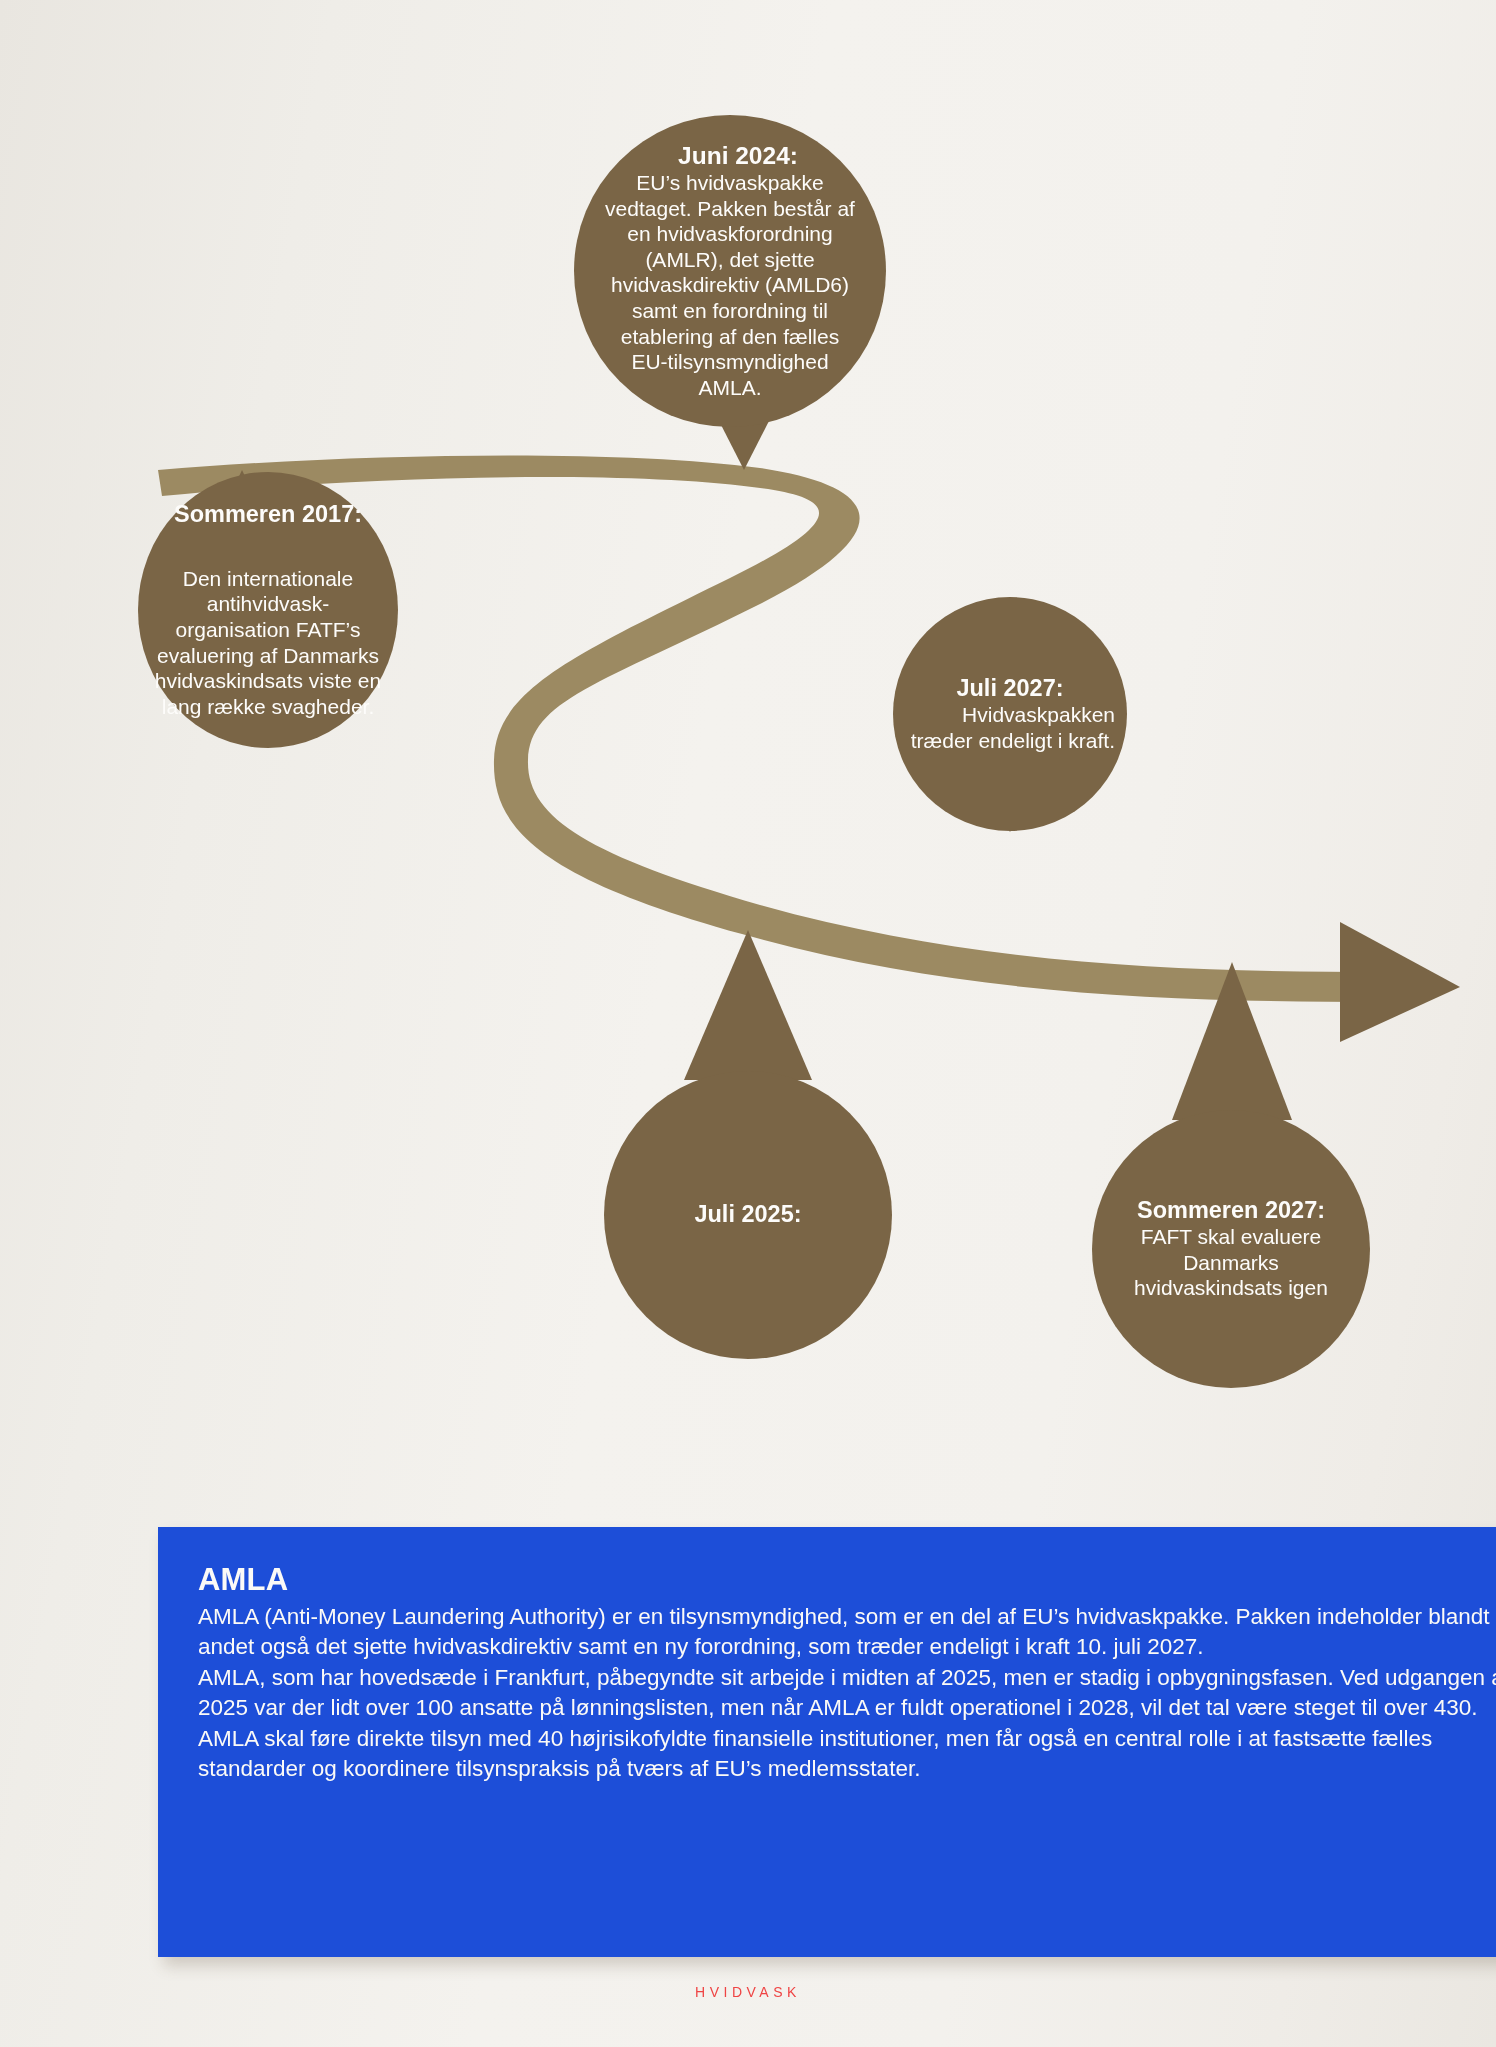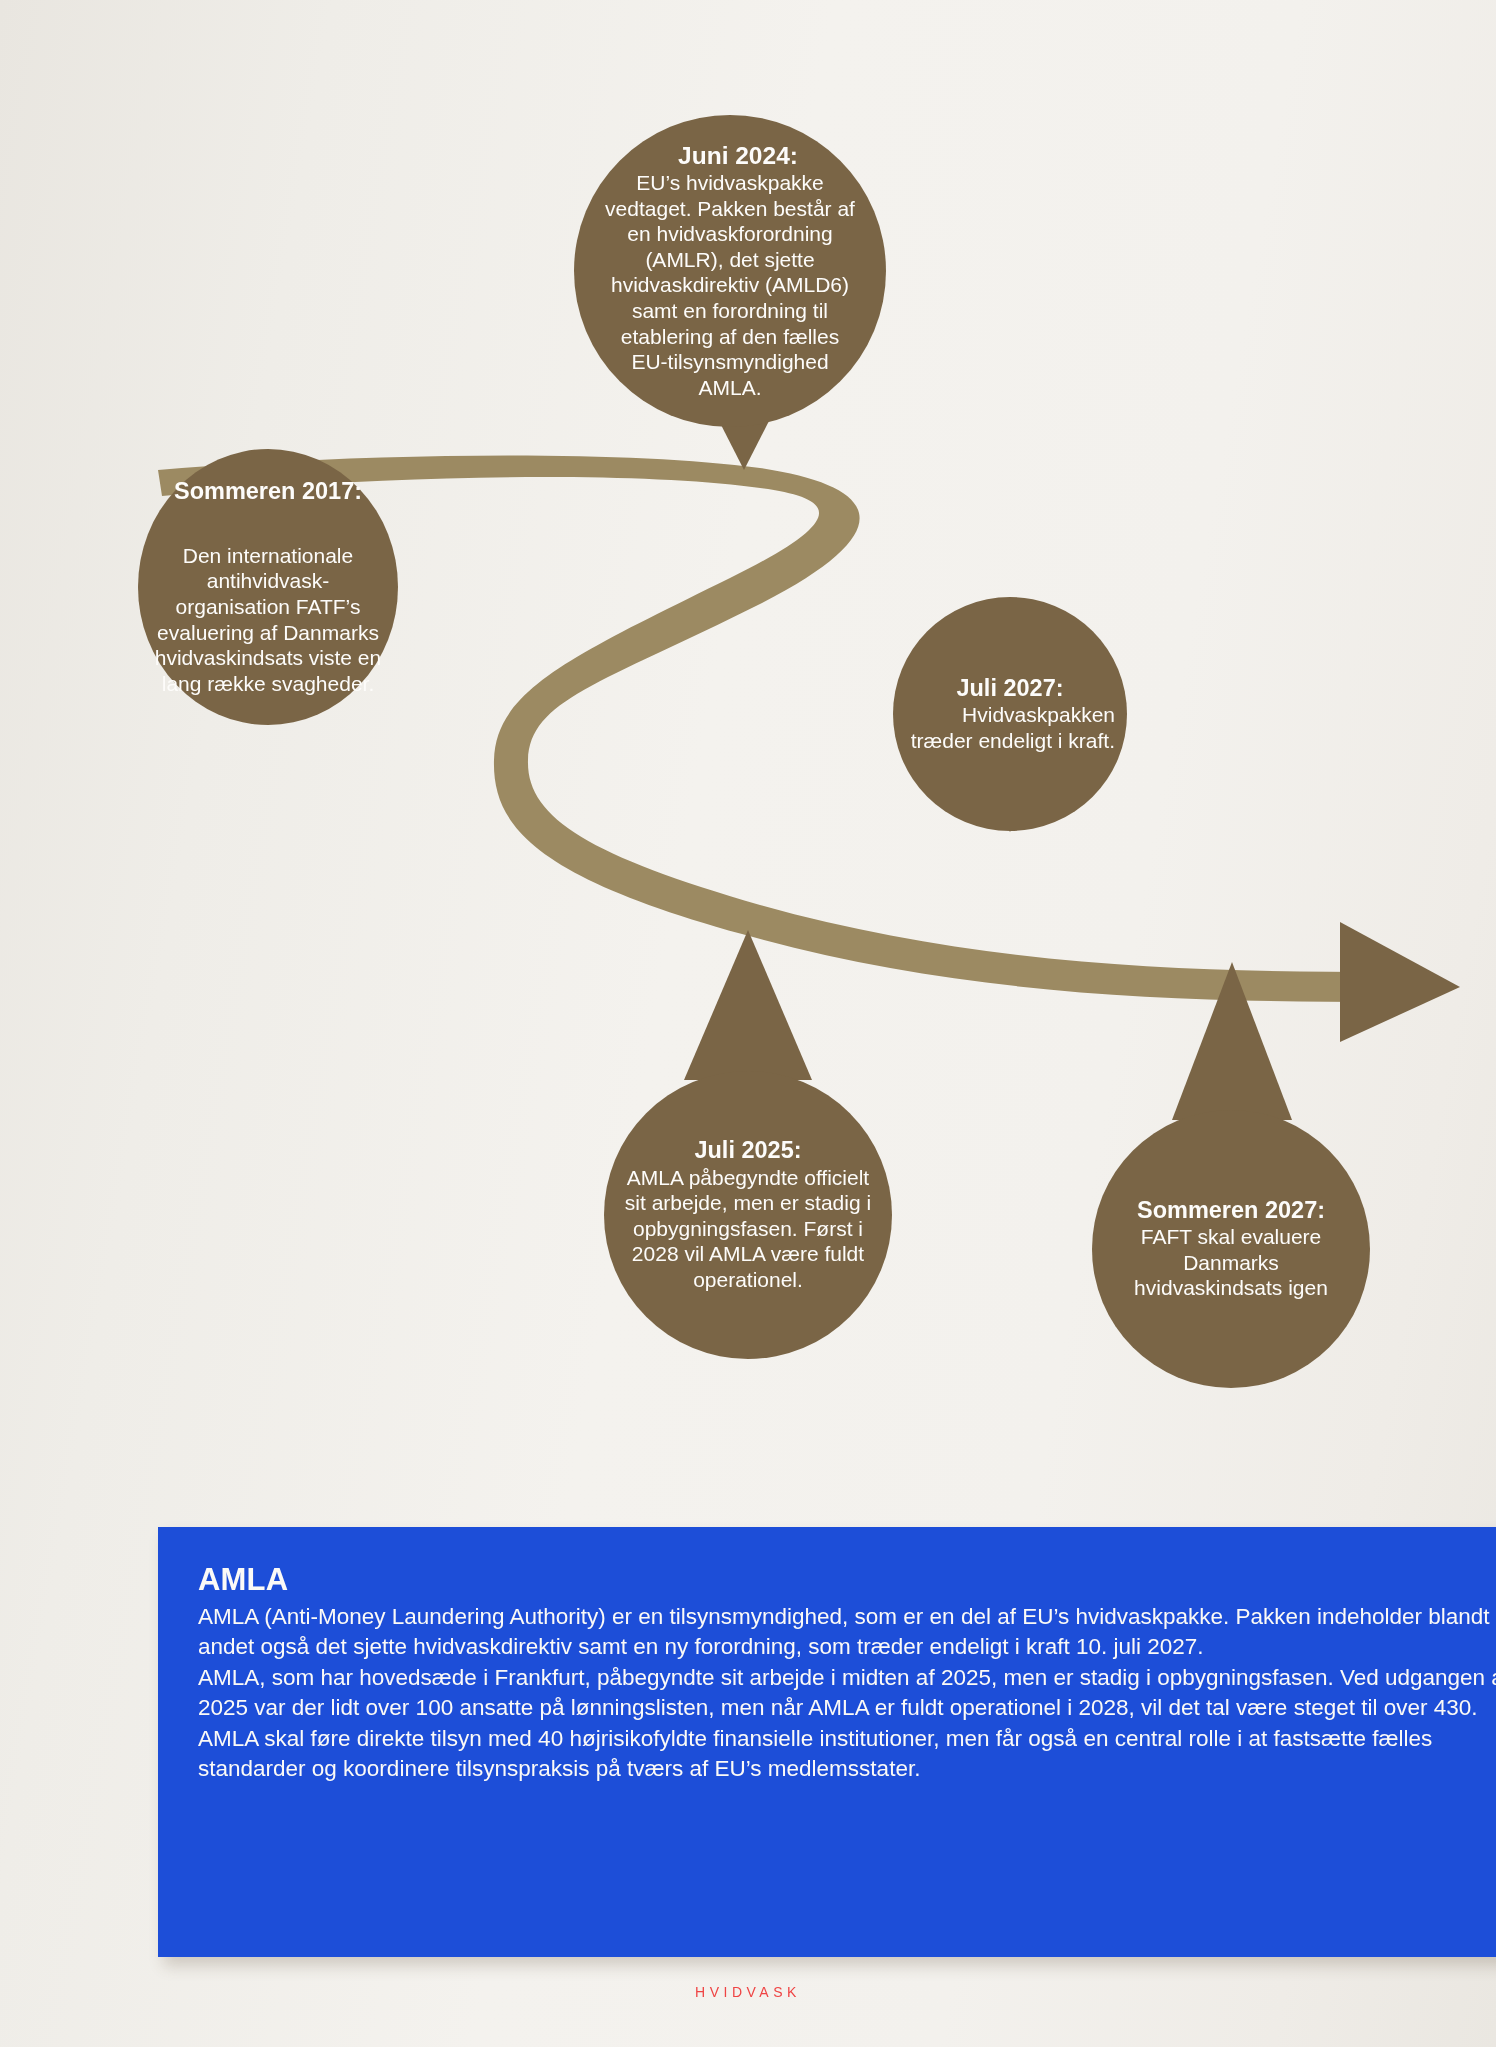--- a/index.html
+++ b/index.html
@@ -19,21 +19,21 @@
     text-align:center;box-sizing:border-box;
   }
   .bubble .ttl{font-weight:bold;line-height:1.16;}
   .bubble .body{line-height:1.22;font-weight:400;}
 
   
   #b-juni2024{left:574px;top:115px;width:312px;height:312px;padding:0 26px;}
   #b-juni2024 .ttl{font-size:24.5px;margin-left:16px;}
   #b-juni2024 .body{font-size:21px;}
 
-  #b-sommer2017{left:138px;top:449px;width:260px;height:276px;padding:0 12px;gap:38px;}
+  #b-sommer2017{left:138px;top:472px;width:260px;height:276px;padding:0 12px;gap:38px;}
   #b-sommer2017 .ttl{font-size:23.5px;}
   #b-sommer2017 .body{font-size:21px;}
 
   #b-juli2027{left:893px;top:597px;width:234px;height:234px;padding:0 12px;text-align:right;}
   #b-juli2027 .ttl{font-size:23.5px;}
   #b-juli2027 .body{font-size:21px;}
 
   #b-juli2025{left:604px;top:1071px;width:288px;height:288px;padding:0 14px;}
   #b-juli2025 .ttl{font-size:23.5px;}
   #b-juli2025 .body{font-size:21px;}
@@ -100,21 +100,20 @@
     <div class="body">Den internationale antihvidvask-organisation FATF’s evaluering af Danmarks hvidvaskindsats viste en lang række svagheder.</div>
   </div>
 
   <div class="bubble" id="b-juli2027">
     <div class="ttl">Juli 2027:</div>
     <div class="body">Hvidvaskpakken træder endeligt i kraft.</div>
   </div>
 
   <div class="bubble" id="b-juli2025">
     <div class="ttl">Juli 2025:</div>
-    <div class="body">AMLA påbegyndte officielt sit arbejde, men er stadig i opbygningsfasen. Først i 2028 vil AMLA være fuldt operationel.</div>
   </div>
 
   <div class="bubble" id="b-sommer2027">
     <div class="ttl">Sommeren 2027:</div>
     <div class="body">FAFT skal evaluere Danmarks hvidvaskindsats igen</div>
   </div>
 
   <div id="amla-box">
     <h2>AMLA</h2>
     <p>AMLA (Anti-Money Laundering Authority) er en tilsynsmyndighed, som er en del af EU’s hvidvaskpakke. Pakken indeholder blandt andet også det sjette hvidvaskdirektiv samt en ny forordning, som træder endeligt i kraft 10. juli 2027.</p>

